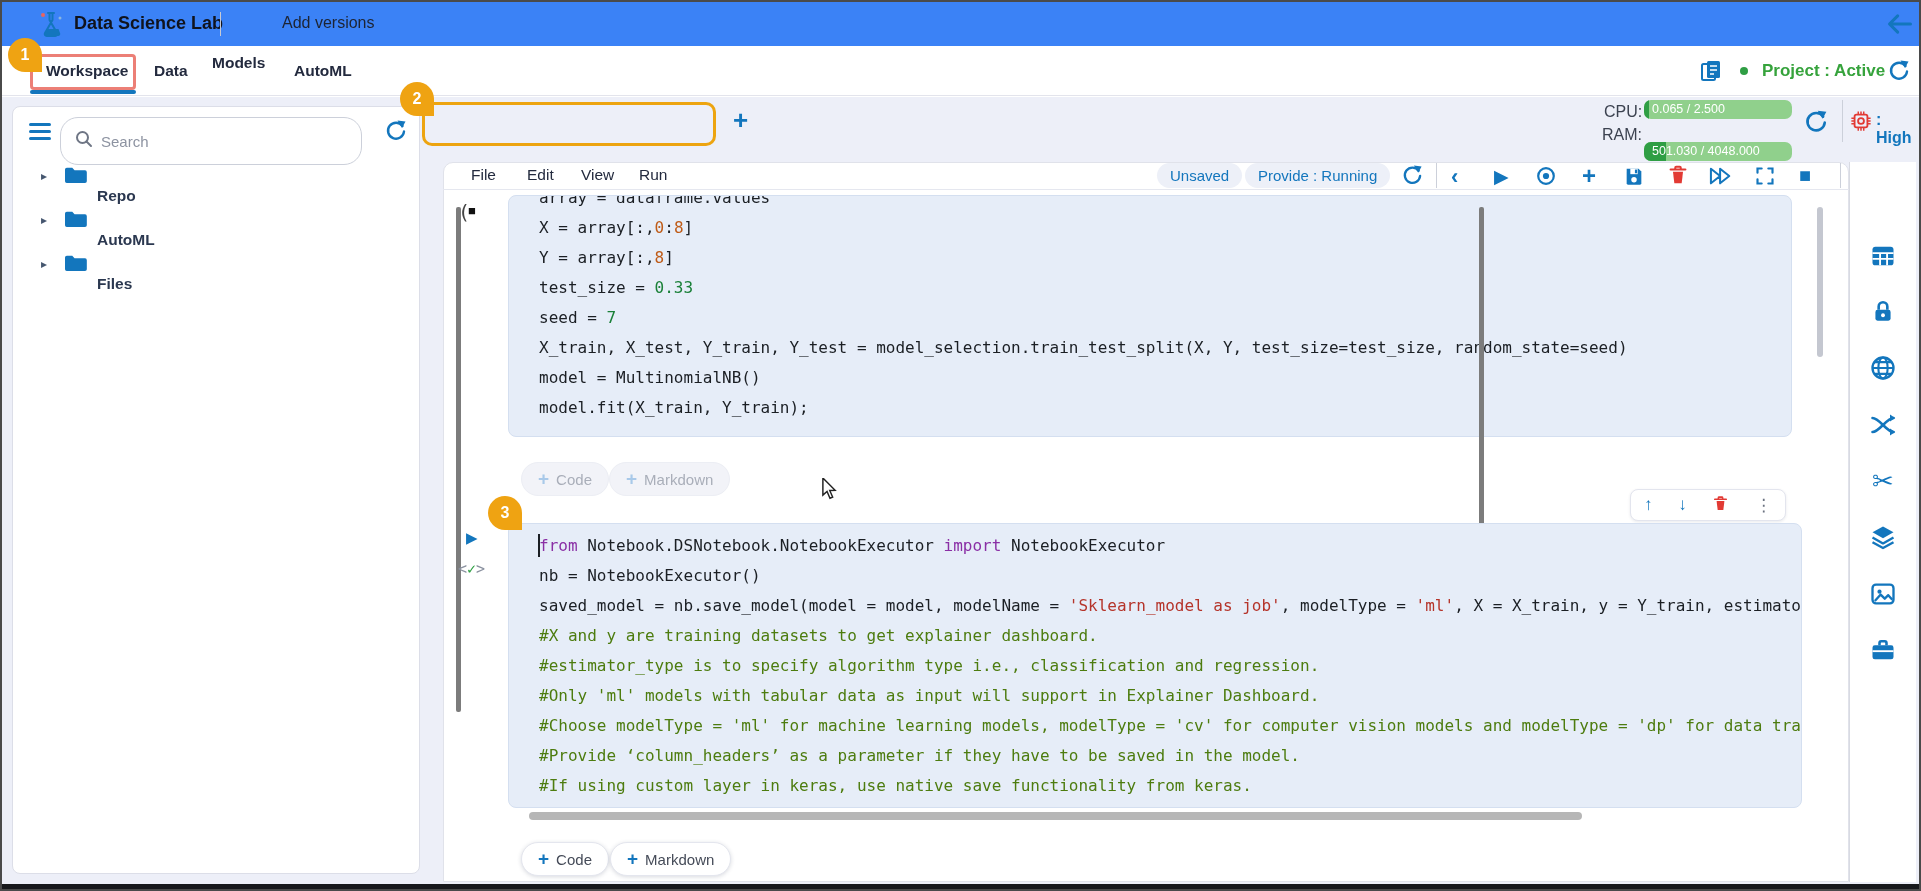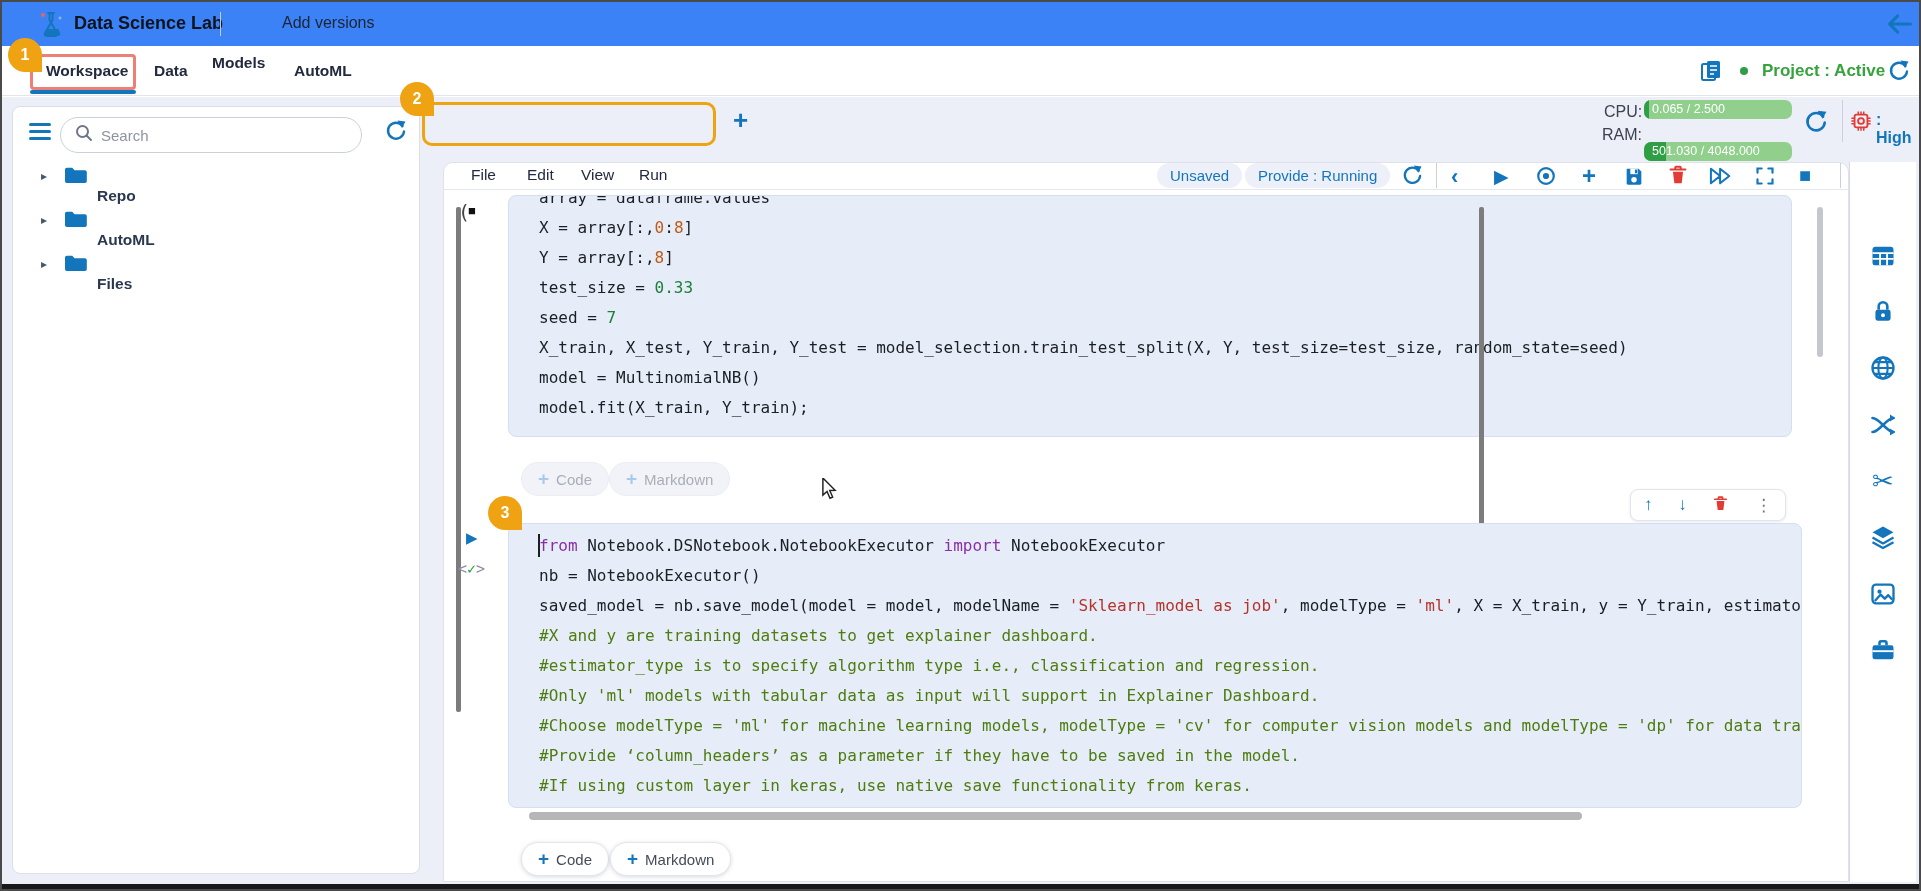--- a/index.html
+++ b/index.html
@@ -29,21 +29,21 @@
            display:flex; align-items:center; justify-content:center;
            color:#fff; font-weight:bold; font-size:16px; z-index:30; }
 
   
   .main-bg { background:#edeff8; }
   .panel { background:#fff; border:1px solid #dcdee8; border-radius:8px; }
 
   
   .hamburger span { display:block; width:22px; height:3px; background:#1376bd; border-radius:2px; margin-bottom:4px; }
   .search-pill { display:flex; align-items:center; gap:8px; background:#fff; border:1px solid #ccd0da;
-                 border-radius:18px; padding:0 14px; height:36px; }
+                 border-radius:18px; padding:0 14px; height:48px; }
   .search-pill input { border:none; outline:none; font-size:15px; color:#3a4152; width:220px;
                        font-family:"Liberation Sans",sans-serif; background:transparent; }
   .search-pill input::placeholder { color:#8d93a1; }
   .tree-row { display:flex; align-items:center; gap:10px; height:30px; }
   .tree-caret { color:#45566f; font-size:12px; width:12px; }
   .tree-label { font-size:15.5px; font-weight:600; color:#2b3850;margin-top:40px; }
 
   
   .orange-box { border:3px solid #eda410; border-radius:10px; background:transparent; }
   .file-tab { background:#1278bc; border-radius:8px; display:flex; align-items:center;

